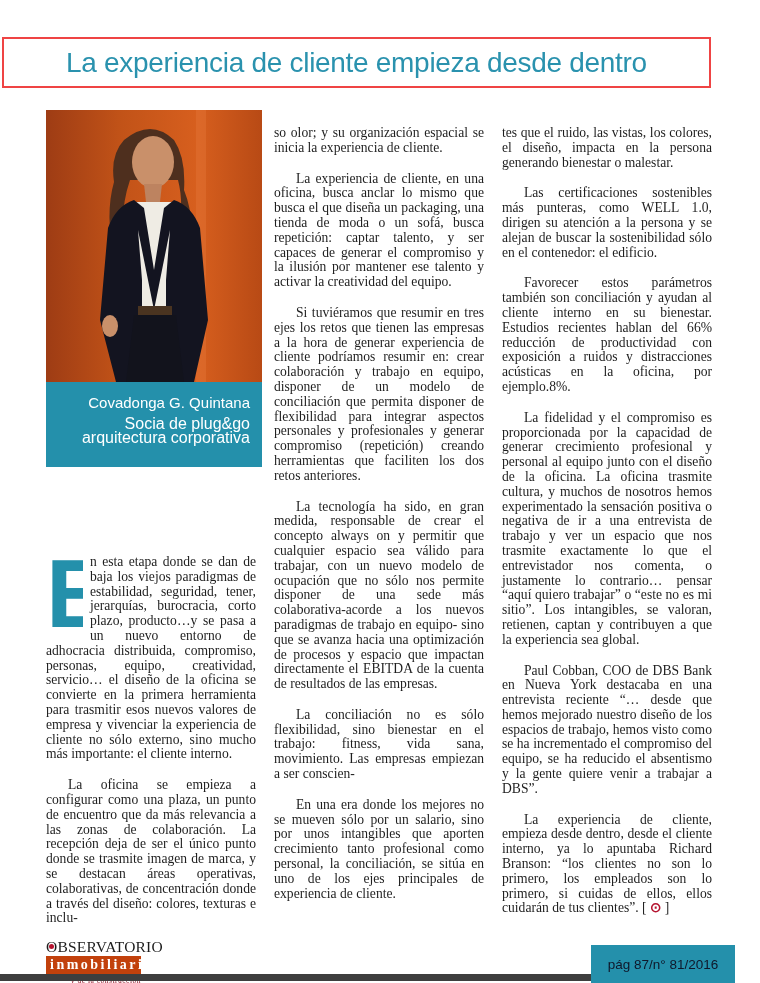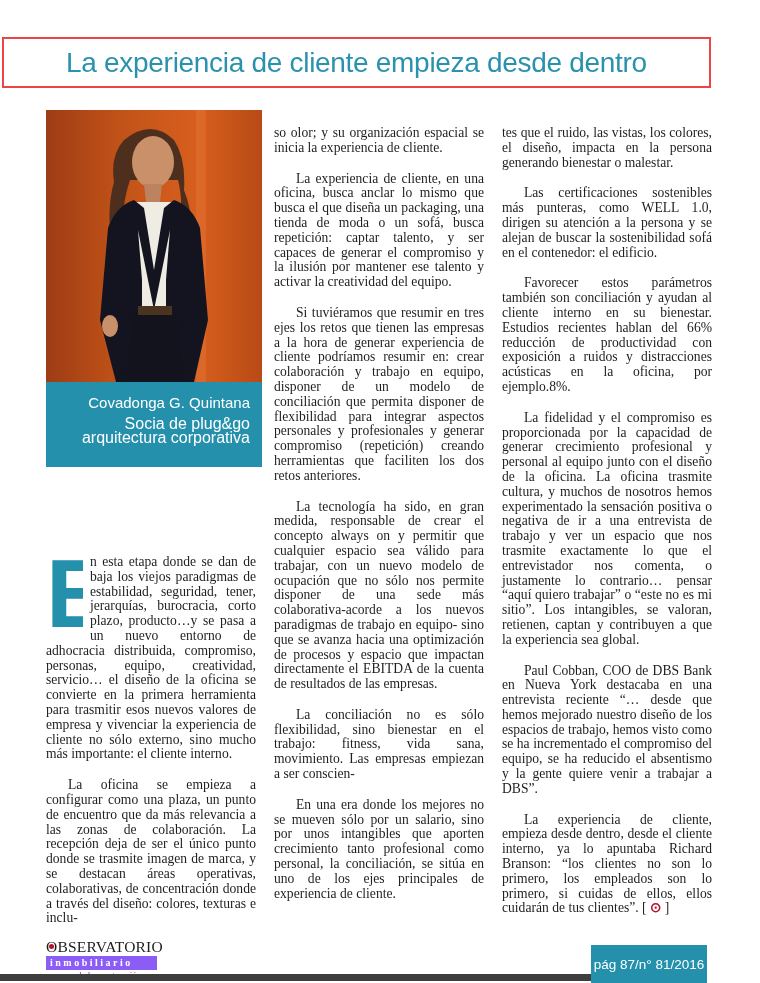--- a/index.html
+++ b/index.html
@@ -55,34 +55,34 @@
   .logo .line1{
     font-weight:400;font-size:15.5px;color:#1c1c1c;letter-spacing:0.2px;
     position:relative;white-space:nowrap;
   }
   .logo .o-mark{position:relative;display:inline-block;}
   .logo .o-mark::after{
     content:"";position:absolute;left:50%;top:56%;width:5px;height:5px;
     margin:-4px 0 0 -2.5px;background:#b5132f;border-radius:50%;
   }
   .logo .line2{
-    background:#8b5cf6;color:#ffffff;font-size:10px;font-weight:700;
-    letter-spacing:2.5px;padding:1px 19px 2px 4px;width:88px;white-space:nowrap;
+    background:#c2410c;color:#ffffff;font-size:14px;font-weight:700;
+    letter-spacing:2.5px;padding:1px 3px 2px 4px;width:88px;white-space:nowrap;
   }
   .logo .line3{
     font-size:7.5px;color:#8e1426;text-align:right;width:95px;
     letter-spacing:0.5px;margin-top:1px;
   }
   .bottom-bar{
     position:absolute;left:0;top:974px;width:600px;height:7px;background:#3e3e3e;
   }
   .page-badge{
-    position:absolute;left:591px;top:945px;width:116px;height:38px;
+    position:absolute;left:591px;top:945px;width:144px;height:38px;
     background:#2490ab;display:flex;align-items:center;justify-content:center;
-    color:#ffffff;font-family:"Liberation Sans",sans-serif;font-size:13.5px;
+    color:#0f172a;font-family:"Liberation Sans",sans-serif;font-size:13.5px;
   }
 </style>
 </head>
 <body>
 
 <div class="title-box">
   <h1>La experiencia de cliente empieza desde dentro</h1>
 </div>
 
 <div class="columns">
@@ -131,21 +131,21 @@
     <p class="noindent">so olor; y su organización espacial se inicia la experiencia de cliente.</p>
     <p>La experiencia de cliente, en una oficina, busca anclar lo mismo que busca el que diseña un packaging, una tienda de moda o un sofá, busca repetición: captar talento, y ser capaces de generar el compromiso y la ilusión por mantener ese talento y activar la creatividad del equipo.</p>
     <p>Si tuviéramos que resumir en tres ejes los retos que tienen las empresas a la hora de generar experiencia de cliente podríamos resumir en: crear colaboración y trabajo en equipo, disponer de un modelo de conciliación que permita disponer de flexibilidad para integrar aspectos personales y profesionales y generar compromiso (repetición) creando herramientas que faciliten los dos retos anteriores.</p>
     <p>La tecnología ha sido, en gran medida, responsable de crear el concepto always on y permitir que cualquier espacio sea válido para trabajar, con un nuevo modelo de ocupación que no sólo nos permite disponer de una sede más colaborativa-acorde a los nuevos paradigmas de trabajo en equipo- sino que se avanza hacia una optimización de procesos y espacio que impactan directamente el EBITDA de la cuenta de resultados de las empresas.</p>
     <p>La conciliación no es sólo flexibilidad, sino bienestar en el trabajo: fitness, vida sana, movimiento. Las empresas empiezan a ser conscien-</p>
     <p>En una era donde los mejores no se mueven sólo por un salario, sino por unos intangibles que aporten crecimiento tanto profesional como personal, la conciliación, se sitúa en uno de los ejes principales de experiencia de cliente.</p>
   </div>
 
   <div class="col">
     <p class="noindent">tes que el ruido, las vistas, los colores, el diseño, impacta en la persona generando bienestar o malestar.</p>
-    <p>Las certificaciones sostenibles más punteras, como WELL 1.0, dirigen su atención a la persona y se alejan de buscar la sostenibilidad sofá en el contenedor: el edificio.</p>
+    <p>Las certificaciones sostenibles más punteras, como WELL 1.0, dirigen su atención a la persona y se alejan de buscar la sostenibilidad sólo en el contenedor: el edificio.</p>
     <p>Favorecer estos parámetros también son conciliación y ayudan al cliente interno en su bienestar. Estudios recientes hablan del 66% reducción de productividad con exposición a ruidos y distracciones acústicas en la oficina, por ejemplo.8%.</p>
     <p>La fidelidad y el compromiso es proporcionada por la capacidad de generar crecimiento profesional y personal al equipo junto con el diseño de la oficina. La oficina trasmite cultura, y muchos de nosotros hemos experimentado la sensación positiva o negativa de ir a una entrevista de trabajo y ver un espacio que nos trasmite exactamente lo que el entrevistador nos comenta, o justamente lo contrario… pensar “aquí quiero trabajar” o “este no es mi sitio”. Los intangibles, se valoran, retienen, captan y contribuyen a que la experiencia sea global.</p>
     <p>Paul Cobban, COO de DBS Bank en Nueva York destacaba en una entrevista reciente “… desde que hemos mejorado nuestro diseño de los espacios de trabajo, hemos visto como se ha incrementado el compromiso del equipo, se ha reducido el absentismo y la gente quiere venir a trabajar a DBS”.</p>
     <p><span>La experiencia de cliente, empieza desde dentro, desde el cliente interno, ya lo apuntaba Richard Branson: “los clientes no son lo primero, los empleados son lo primero, si cuidas de ellos, ellos cuidarán de tus clientes”. </span><span class="endmark"><span>[ </span><span class="dot">⊙</span><span> ]</span></span></p>
   </div>
 
 </div>
 
 <div class="logo">
   <div class="line1"><span class="o-mark">O</span><span>BSERVATORIO</span></div>

